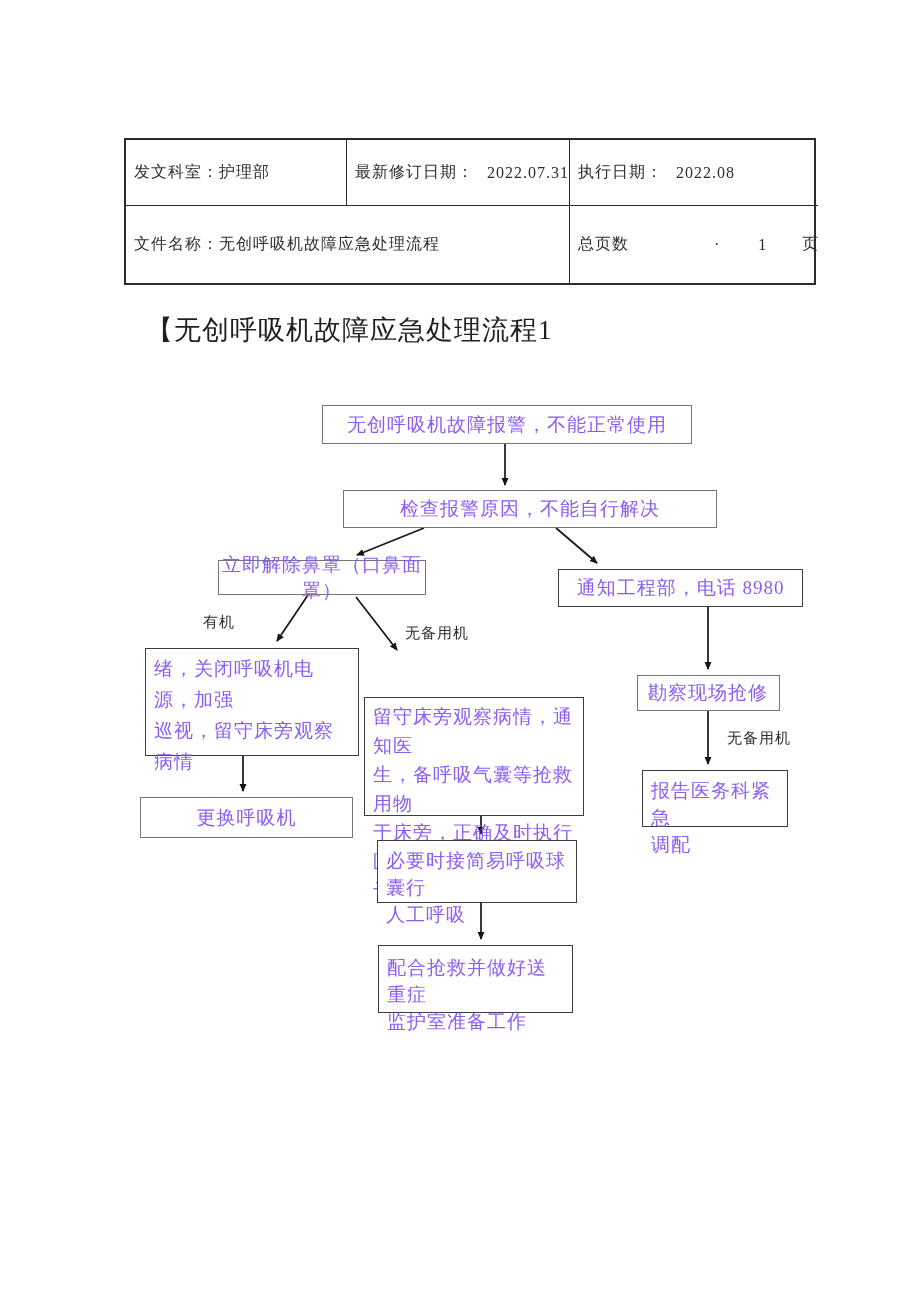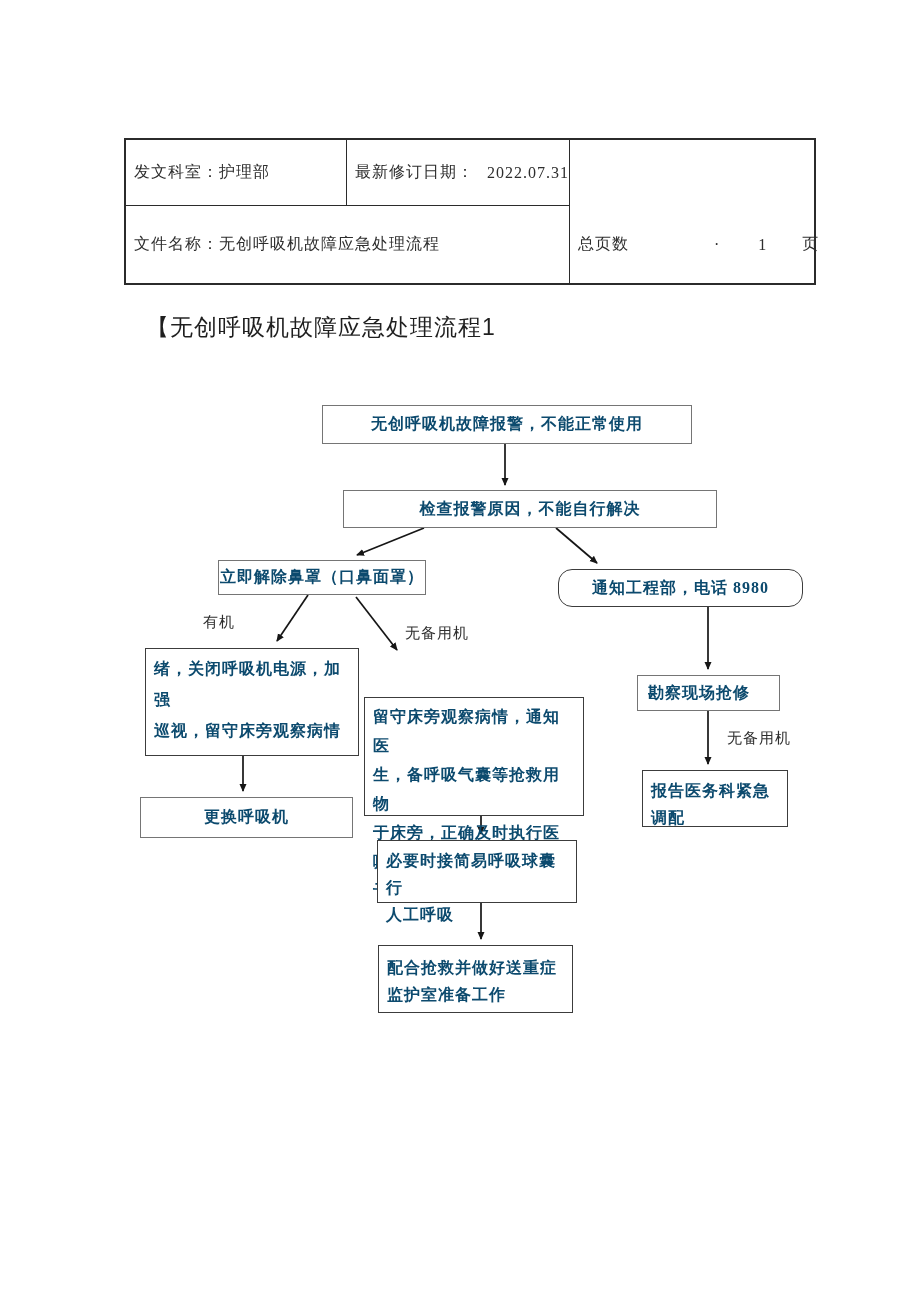--- a/index.html
+++ b/index.html
@@ -14,26 +14,26 @@
        padding-left:8px;font-size:16px;letter-spacing:1px;white-space:nowrap;}
   .tbl .cell.bR{border-right:1.5px solid #2b2b2b;}
   .tbl .cell.bB{border-bottom:1.5px solid #2b2b2b;}
   .tbl .val{margin-left:13px;}
   .tbl .span2{grid-column:1 / 3;}
   .pages-dot{margin-left:85px;}
   .pages-val{margin-left:38px;}
   .pages-unit{margin-left:35px;}
 
   
-  .doc-title{position:absolute;left:146px;top:312px;font-size:23px;letter-spacing:1px;
-       color:#1f1f1f;font-family:Liberation Sans, sans-serif;}
+  .doc-title{position:absolute;left:146px;top:312px;font-size:27px;letter-spacing:1px;
+       color:#1f1f1f;font-family:Liberation Serif, serif;}
 
   
   .node{position:absolute;box-sizing:border-box;background:#fff;border:1px solid #757575;
-        font-size:16px;letter-spacing:1px;color:#0c4a6e;font-weight:bold;}
+        font-size:19px;letter-spacing:1px;color:#8b5cf6;}
   .node.center{display:flex;align-items:center;justify-content:center;text-align:center;}
   .node.multi{padding:4px 8px;}
   .node.dark{border:1.7px solid #3c3c3c;}
   .node .ln{display:block;}
   .lh31 .ln{line-height:31px;}
   .lh29 .ln{line-height:29px;}
   .lh27 .ln{line-height:27px;}
 
   .branch-label{position:absolute;font-size:15px;letter-spacing:1px;color:#2e2e2e;white-space:nowrap;}
 
@@ -45,20 +45,24 @@
 <div class="page">
 
   <div class="tbl">
     <div class="cell bR bB">
       <span>发文科室：</span>
         <span>护理部</span>
     </div>
     <div class="cell bR bB">
       <span>最新修订日期：</span>
         <span class="val">2022.07.31</span>
+    </div>
+    <div class="cell bB">
+      <span>执行日期：</span>
+        <span class="val">2022.08</span>
     </div>
     <div class="cell span2 bR">
       <span>文件名称：</span>
         <span>无创呼吸机故障应急处理流程</span>
     </div>
     <div class="cell">
       <span>总页数</span>
       <span class="pages-dot">·</span>
       <span class="pages-val">1</span>
       <span class="pages-unit">页</span>
@@ -92,21 +96,21 @@
   </div>
 
   <div class="node center" style="left:320px;top:490px;width:374px;height:38px;margin-left:23px;">
     <span>检查报警原因，不能自行解决</span>
   </div>
 
   <div class="node center" style="left:218px;top:560px;width:208px;height:35px;">
     <span>立即解除鼻罩（口鼻面罩）</span>
   </div>
 
-  <div class="node center dark" style="left:558px;top:569px;width:245px;height:38px;border-radius:14px;">
+  <div class="node center dark" style="left:558px;top:569px;width:245px;height:38px;">
     <span>通知工程部，电话 8980</span>
   </div>
 
   <div class="branch-label" style="left:203px;top:613px;">有机</div>
 
   <div class="branch-label" style="left:405px;top:624px;">无备用机</div>
 
   <div class="node multi dark lh31" style="left:145px;top:648px;width:214px;height:108px;">
     <span class="ln">绪，关闭呼吸机电源，加强</span>
     <span class="ln">巡视，留守床旁观察病情</span>

